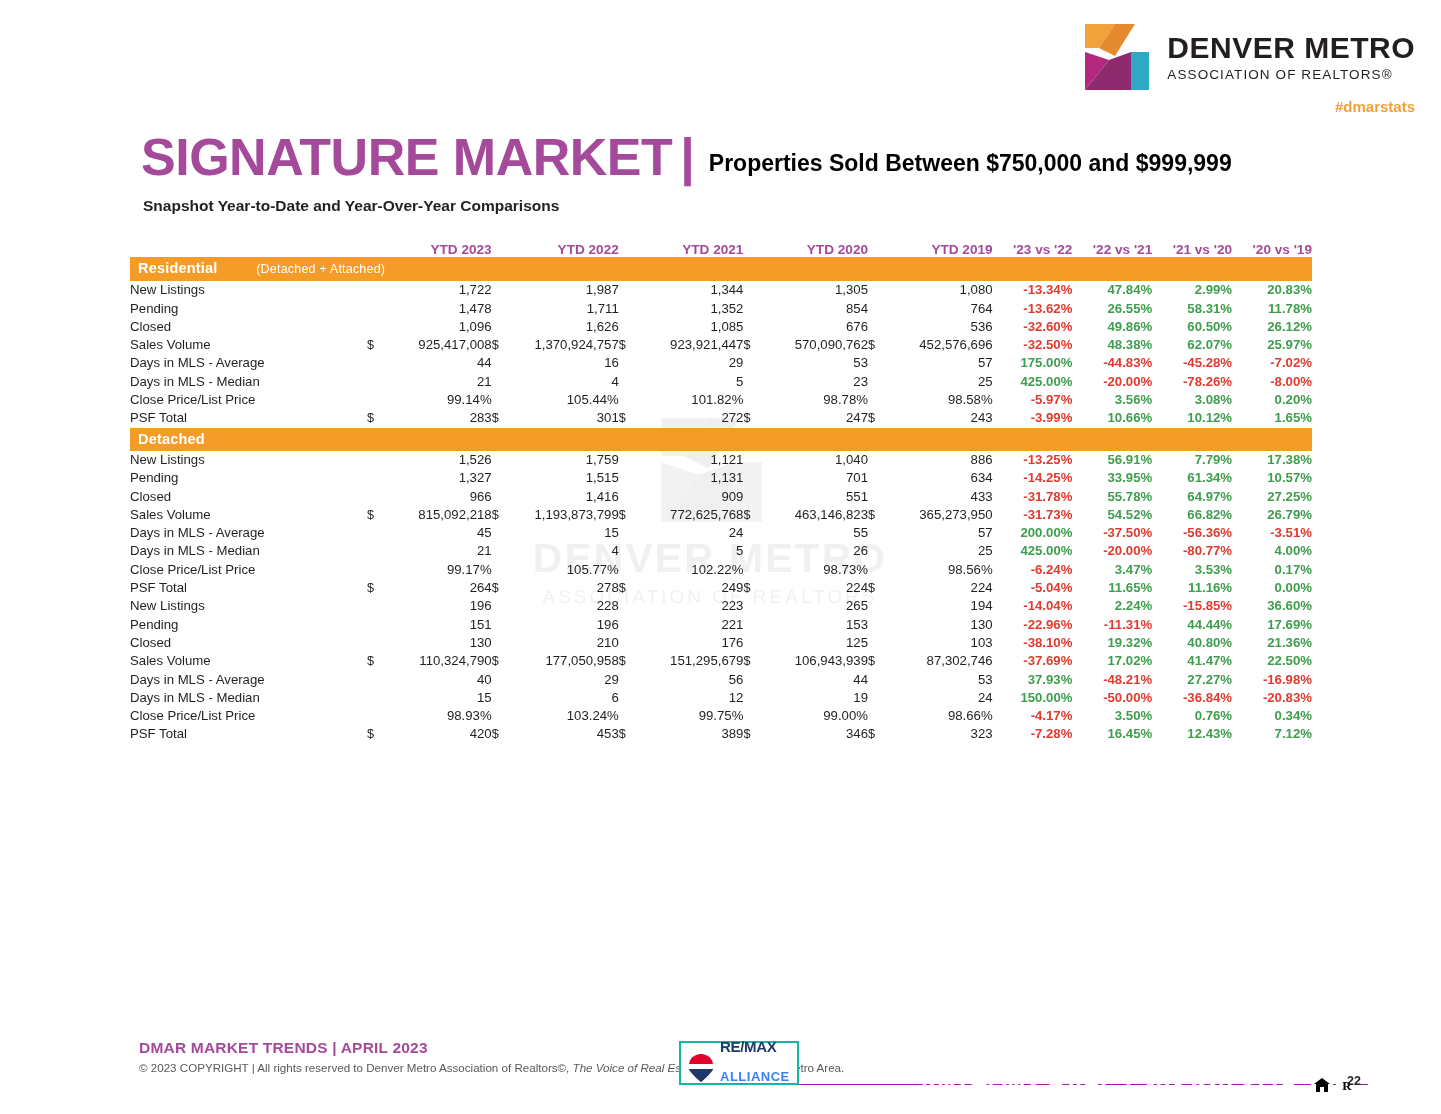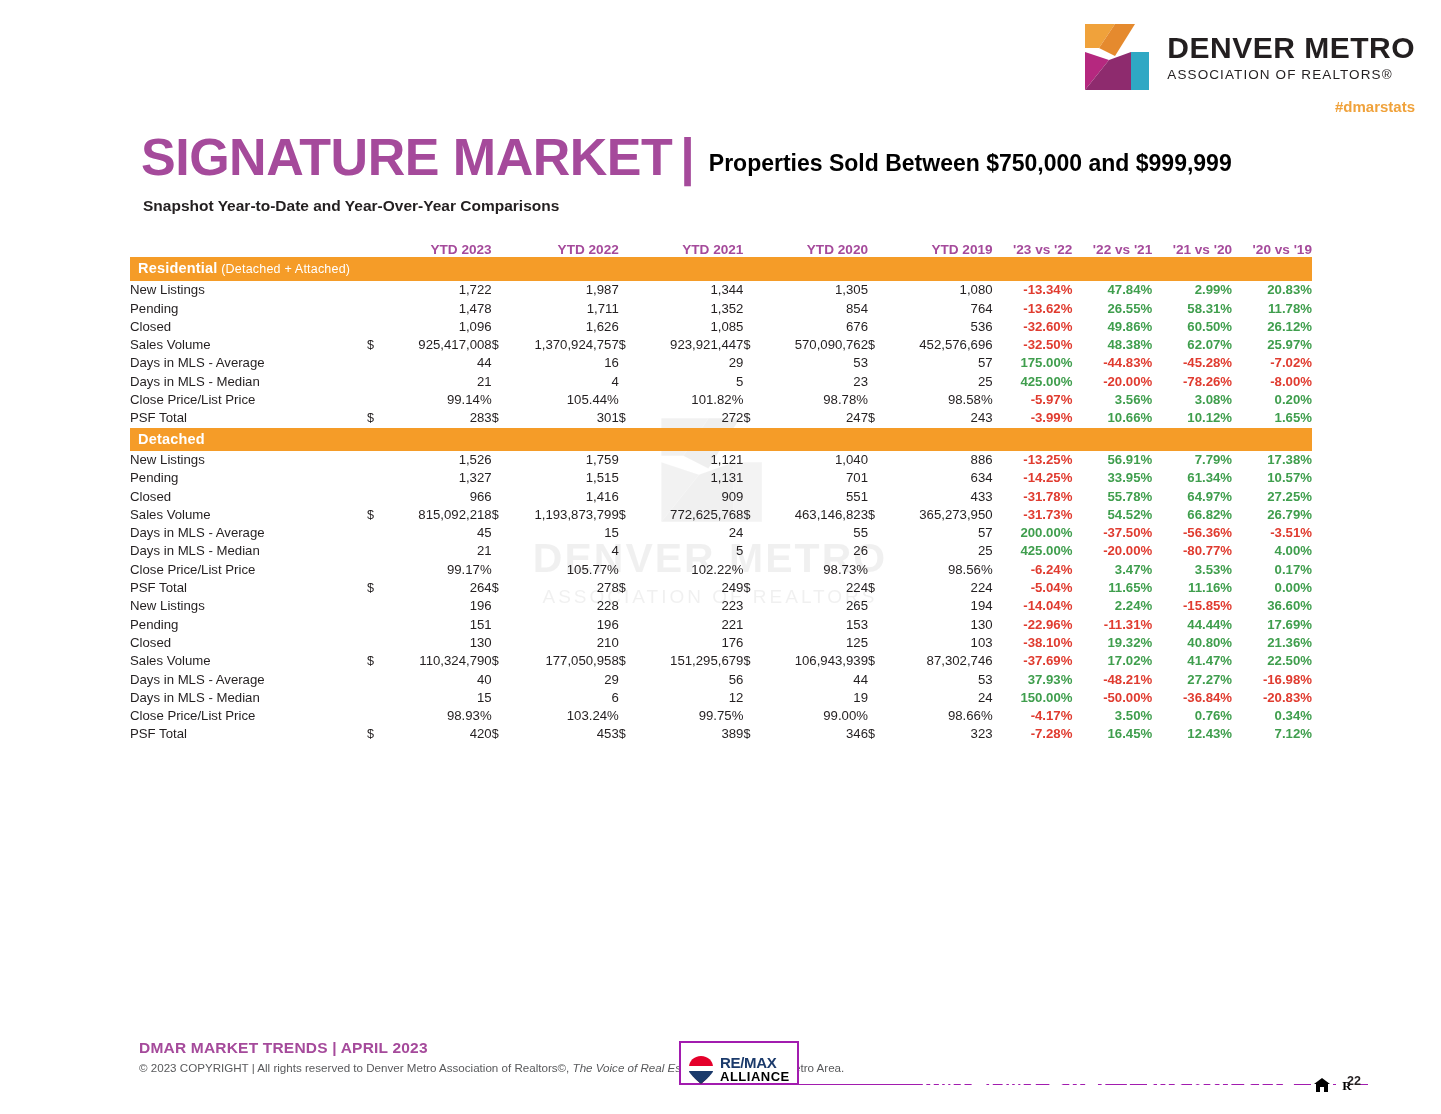--- a/index.html
+++ b/index.html
@@ -140,20 +140,21 @@
     background: #f59c28;
     color: #ffffff;
     font-weight: bold;
     font-size: 14.5px;
     padding: 2px 0 3px 8px;
     letter-spacing: 0.2px;
   }
   tr.section td span.sec-note {
     font-weight: normal;
     font-size: 12.5px;
+    padding-left: 35px;
   }
 
   tbody td {
     height: 18.3px;
     line-height: 18.3px;
     white-space: nowrap;
   }
   td.lbl { text-align: left; padding-left: 3px; font-size: 13.2px; }
   td.dollar { text-align: left; width: 14px; font-size: 12.6px; padding-left: 2px; }
   td.num { text-align: right; padding-right: 6px; font-size: 13.2px; }
@@ -189,30 +190,30 @@
   .footer-bar {
     position: absolute;
     left: 679px;
     bottom: 29px;
     height: 44px;
     display: flex;
     align-items: stretch;
   }
   .remax-box {
     background: #ffffff;
-    border: 2px solid #a21caf;
+    border: 2px solid #14b8a6;
     display: flex;
-    align-items: flex-start;
-    padding: 12px 7px;
+    align-items: flex-end;
+    padding: 0 7px;
     gap: 6px;
   }
   .remax-balloon { width: 26px; height: 30px; }
   .remax-words { line-height: 1.02; }
   .remax-top { font-size: 15px; font-weight: bold; color: #1b3a6b; letter-spacing: -0.3px; }
-  .remax-bot { font-size: 13px; font-weight: bold; color: #000000; letter-spacing: 0.5px; }
+  .remax-bot { font-size: 13px; font-weight: bold; color: #3b82f6; letter-spacing: 0.5px; margin-top: 15px; }
   .black-box {
     background: #a21caf;
     display: flex;
     align-items: center;
     padding: 0 10px 0 12px;
     gap: 10px;
     margin-top: 43px;
   }
   .compliments {
     color: #ffffff;

